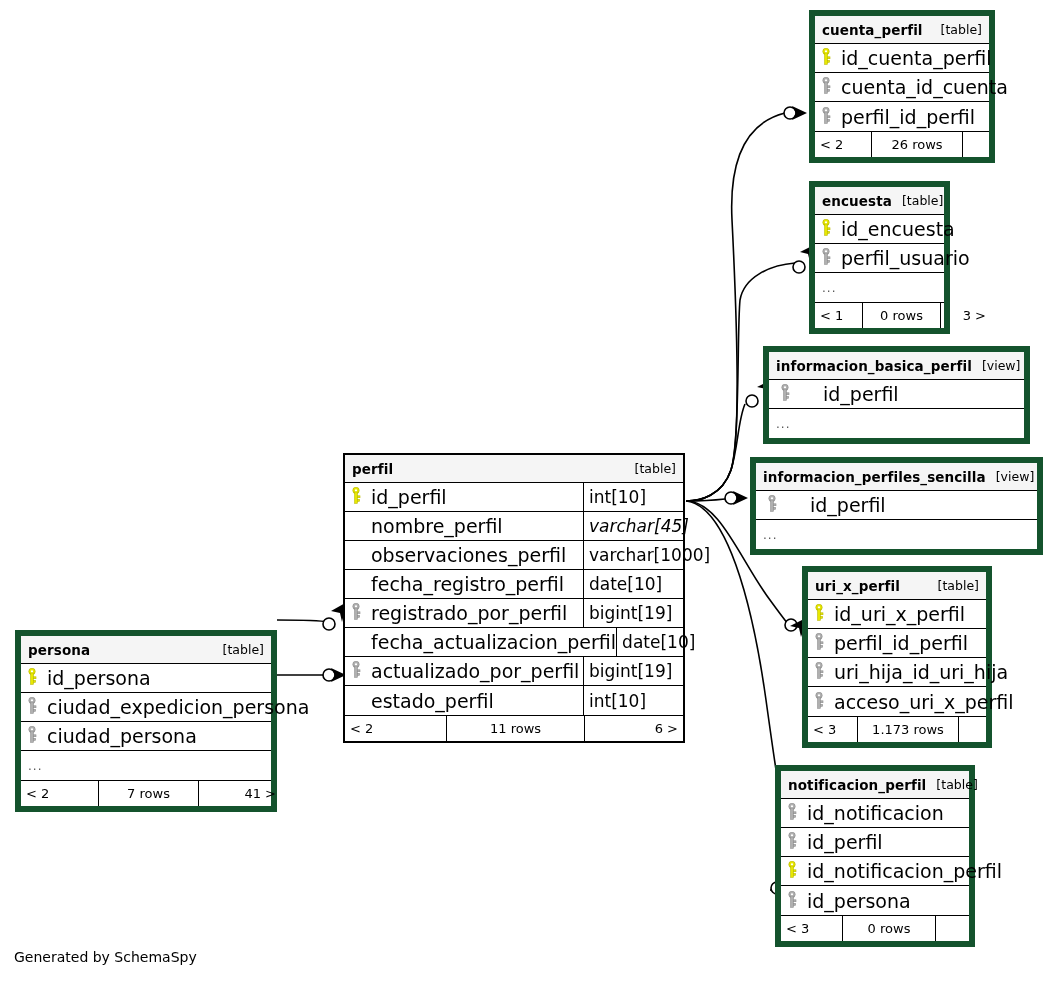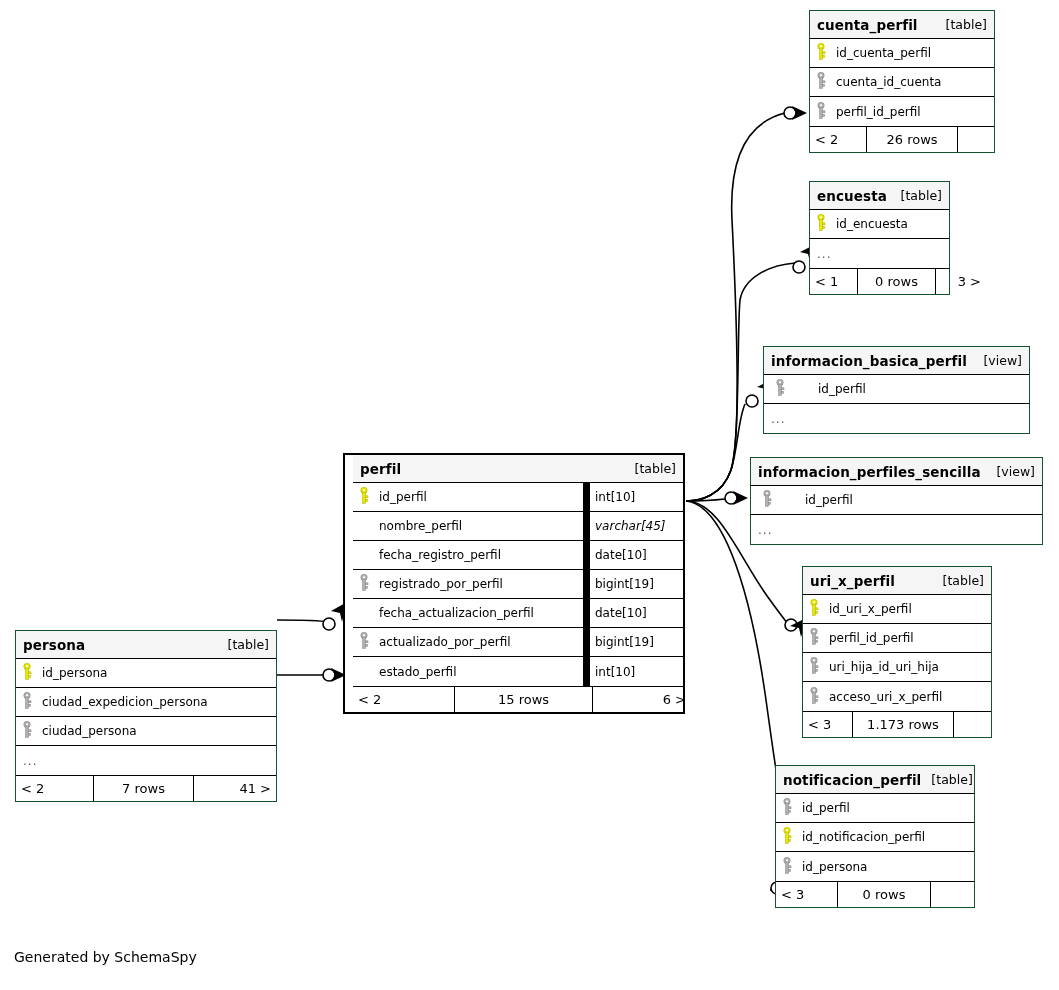--- a/index.html
+++ b/index.html
@@ -23,21 +23,21 @@
   svg.edges {
     position: absolute;
     left: 0; top: 0;
     width: 1059px;
     height: 990px;
     pointer-events: none;
   }
   .node {
     position: absolute;
     background: #ffffff;
-    border: 1px solid #14532d;
+    border: 6px solid #14532d;
     box-sizing: border-box;
     font-size: 13.5px;
     color: #000000;
   }
   .node.focus {
     border: 2px solid #000000;
   }
   .hdr {
     background: #f5f5f5;
     border-bottom: 1px solid #000000;
@@ -70,31 +70,31 @@
     height: 29px;
     box-sizing: border-box;
     border-bottom: 1px solid #000000;
     background: #ffffff;
     position: relative;
   }
   .col:last-child { border-bottom: none; }
   .col .cname {
     padding-left: 2px;
     white-space: nowrap;
-    font-size: 12px;
+    font-size: 19px;
   }
   .col .ctype {
     margin-left: auto;
-    border-left: 7px solid #000000;
+    border-left: 1px solid #000000;
     height: 100%;
     display: flex;
     align-items: center;
     padding-left: 5px;
     box-sizing: border-box;
-    font-size: 12px;
+    font-size: 17px;
     white-space: nowrap;
   }
   .col.ellipsis .cname {
     padding-left: 7px;
     color: #555555;
     font-size: 12px;
     letter-spacing: 1px;
   }
   .col.indent .cname { padding-left: 20px; }
   .keyslot {
@@ -245,20 +245,32 @@
               <span class="keyicon"><svg width="11" height="17" viewBox="0 0 11 17">
                   <circle cx="4" cy="3.4" r="3.2" fill="#e8e800" stroke="#b8b800" stroke-width="0.7"></circle>
                   <circle cx="4" cy="3.4" r="1.1" fill="#ffffff"></circle>
                   <rect x="2.6" y="5" width="2.8" height="11.3" fill="#e8e800" stroke="#b8b800" stroke-width="0.6"></rect>
                   <rect x="5.4" y="8.8" width="2.6" height="1.9" fill="#e8e800" stroke="#b8b800" stroke-width="0.6"></rect>
                   <rect x="5.4" y="12.4" width="2.2" height="1.9" fill="#e8e800" stroke="#b8b800" stroke-width="0.6"></rect>
                 </svg></span>
             </span>
             <span class="cname">id_encuesta</span>
           </div>
+          <div class="col">
+            <span class="keyslot">
+              <span class="keyicon"><svg width="11" height="17" viewBox="0 0 11 17">
+                  <circle cx="4" cy="3.4" r="3.2" fill="#b0b0b0" stroke="#8e8e8e" stroke-width="0.7"></circle>
+                  <circle cx="4" cy="3.4" r="1.1" fill="#ffffff"></circle>
+                  <rect x="2.6" y="5" width="2.8" height="11.3" fill="#b0b0b0" stroke="#8e8e8e" stroke-width="0.6"></rect>
+                  <rect x="5.4" y="8.8" width="2.6" height="1.9" fill="#b0b0b0" stroke="#8e8e8e" stroke-width="0.6"></rect>
+                  <rect x="5.4" y="12.4" width="2.2" height="1.9" fill="#b0b0b0" stroke="#8e8e8e" stroke-width="0.6"></rect>
+                </svg></span>
+            </span>
+            <span class="cname">perfil_usuario</span>
+          </div>
           <div class="col ellipsis">
             <span class="cname">...</span>
           </div>
         </div>
         <div class="footer">
           <div class="fcell f-left" style="width: 48px; min-width: 48px;">&lt; 1</div>
           <div class="fcell f-mid" style="width: 78px; min-width: 78px;">0 rows</div>
           <div class="fcell f-right" style="width: 50px; min-width: 50px; flex: 1 1 auto;">3 &gt;</div>
         </div>
       </div>
@@ -378,20 +390,32 @@
           <div class="col">
             <span class="keyslot">
               <span class="keyicon"><svg width="11" height="17" viewBox="0 0 11 17">
                   <circle cx="4" cy="3.4" r="3.2" fill="#b0b0b0" stroke="#8e8e8e" stroke-width="0.7"></circle>
                   <circle cx="4" cy="3.4" r="1.1" fill="#ffffff"></circle>
                   <rect x="2.6" y="5" width="2.8" height="11.3" fill="#b0b0b0" stroke="#8e8e8e" stroke-width="0.6"></rect>
                   <rect x="5.4" y="8.8" width="2.6" height="1.9" fill="#b0b0b0" stroke="#8e8e8e" stroke-width="0.6"></rect>
                   <rect x="5.4" y="12.4" width="2.2" height="1.9" fill="#b0b0b0" stroke="#8e8e8e" stroke-width="0.6"></rect>
                 </svg></span>
             </span>
+            <span class="cname">id_notificacion</span>
+          </div>
+          <div class="col">
+            <span class="keyslot">
+              <span class="keyicon"><svg width="11" height="17" viewBox="0 0 11 17">
+                  <circle cx="4" cy="3.4" r="3.2" fill="#b0b0b0" stroke="#8e8e8e" stroke-width="0.7"></circle>
+                  <circle cx="4" cy="3.4" r="1.1" fill="#ffffff"></circle>
+                  <rect x="2.6" y="5" width="2.8" height="11.3" fill="#b0b0b0" stroke="#8e8e8e" stroke-width="0.6"></rect>
+                  <rect x="5.4" y="8.8" width="2.6" height="1.9" fill="#b0b0b0" stroke="#8e8e8e" stroke-width="0.6"></rect>
+                  <rect x="5.4" y="12.4" width="2.2" height="1.9" fill="#b0b0b0" stroke="#8e8e8e" stroke-width="0.6"></rect>
+                </svg></span>
+            </span>
             <span class="cname">id_perfil</span>
           </div>
           <div class="col">
             <span class="keyslot">
               <span class="keyicon"><svg width="11" height="17" viewBox="0 0 11 17">
                   <circle cx="4" cy="3.4" r="3.2" fill="#e8e800" stroke="#b8b800" stroke-width="0.7"></circle>
                   <circle cx="4" cy="3.4" r="1.1" fill="#ffffff"></circle>
                   <rect x="2.6" y="5" width="2.8" height="11.3" fill="#e8e800" stroke="#b8b800" stroke-width="0.6"></rect>
                   <rect x="5.4" y="8.8" width="2.6" height="1.9" fill="#e8e800" stroke="#b8b800" stroke-width="0.6"></rect>
                   <rect x="5.4" y="12.4" width="2.2" height="1.9" fill="#e8e800" stroke="#b8b800" stroke-width="0.6"></rect>
@@ -411,21 +435,21 @@
             </span>
             <span class="cname">id_persona</span>
           </div>
         </div>
         <div class="footer">
           <div class="fcell f-left" style="width: 62px; min-width: 62px;">&lt; 3</div>
           <div class="fcell f-mid" style="width: 93px; min-width: 93px;">0 rows</div>
           <div class="fcell f-right" style="width: 45px; min-width: 45px; flex: 1 1 auto;"></div>
         </div>
       </div>
-      <div class="node focus" style="left: 343px; top: 453px; width: 342px; padding-left: 8px;">
+      <div class="node focus" style="left: 343px; top: 453px; width: 342px;">
         <div class="hdr">
           <span class="tname">perfil</span>
           <span class="ttype">[table]</span>
         </div>
         <div class="cols">
           <div class="col">
             <span class="keyslot">
               <span class="keyicon"><svg width="11" height="17" viewBox="0 0 11 17">
                   <circle cx="4" cy="3.4" r="3.2" fill="#e8e800" stroke="#b8b800" stroke-width="0.7"></circle>
                   <circle cx="4" cy="3.4" r="1.1" fill="#ffffff"></circle>
@@ -437,20 +461,25 @@
             <span class="cname">id_perfil</span>
             <span class="ctype" style="width: 100px; min-width: 100px;">int[10]</span>
           </div>
           <div class="col">
             <span class="keyslot"></span>
             <span class="cname">nombre_perfil</span>
             <span class="ctype" style="width: 100px; min-width: 100px; font-style: italic;">varchar[45]</span>
           </div>
           <div class="col">
             <span class="keyslot"></span>
+            <span class="cname">observaciones_perfil</span>
+            <span class="ctype" style="width: 100px; min-width: 100px;">varchar[1000]</span>
+          </div>
+          <div class="col">
+            <span class="keyslot"></span>
             <span class="cname">fecha_registro_perfil</span>
             <span class="ctype" style="width: 100px; min-width: 100px;">date[10]</span>
           </div>
           <div class="col">
             <span class="keyslot">
               <span class="keyicon"><svg width="11" height="17" viewBox="0 0 11 17">
                   <circle cx="4" cy="3.4" r="3.2" fill="#b0b0b0" stroke="#8e8e8e" stroke-width="0.7"></circle>
                   <circle cx="4" cy="3.4" r="1.1" fill="#ffffff"></circle>
                   <rect x="2.6" y="5" width="2.8" height="11.3" fill="#b0b0b0" stroke="#8e8e8e" stroke-width="0.6"></rect>
                   <rect x="5.4" y="8.8" width="2.6" height="1.9" fill="#b0b0b0" stroke="#8e8e8e" stroke-width="0.6"></rect>
@@ -479,21 +508,21 @@
             <span class="ctype" style="width: 100px; min-width: 100px;">bigint[19]</span>
           </div>
           <div class="col">
             <span class="keyslot"></span>
             <span class="cname">estado_perfil</span>
             <span class="ctype" style="width: 100px; min-width: 100px;">int[10]</span>
           </div>
         </div>
         <div class="footer">
           <div class="fcell f-left" style="width: 102px; min-width: 102px;">&lt; 2</div>
-          <div class="fcell f-mid" style="width: 138px; min-width: 138px;">15 rows</div>
+          <div class="fcell f-mid" style="width: 138px; min-width: 138px;">11 rows</div>
           <div class="fcell f-right" style="width: 98px; min-width: 98px; flex: 1 1 auto;">6 &gt;</div>
         </div>
       </div>
       <div class="node" style="left: 15px; top: 630px; width: 262px;">
         <div class="hdr">
           <span class="tname">persona</span>
           <span class="ttype">[table]</span>
         </div>
         <div class="cols">
           <div class="col">

